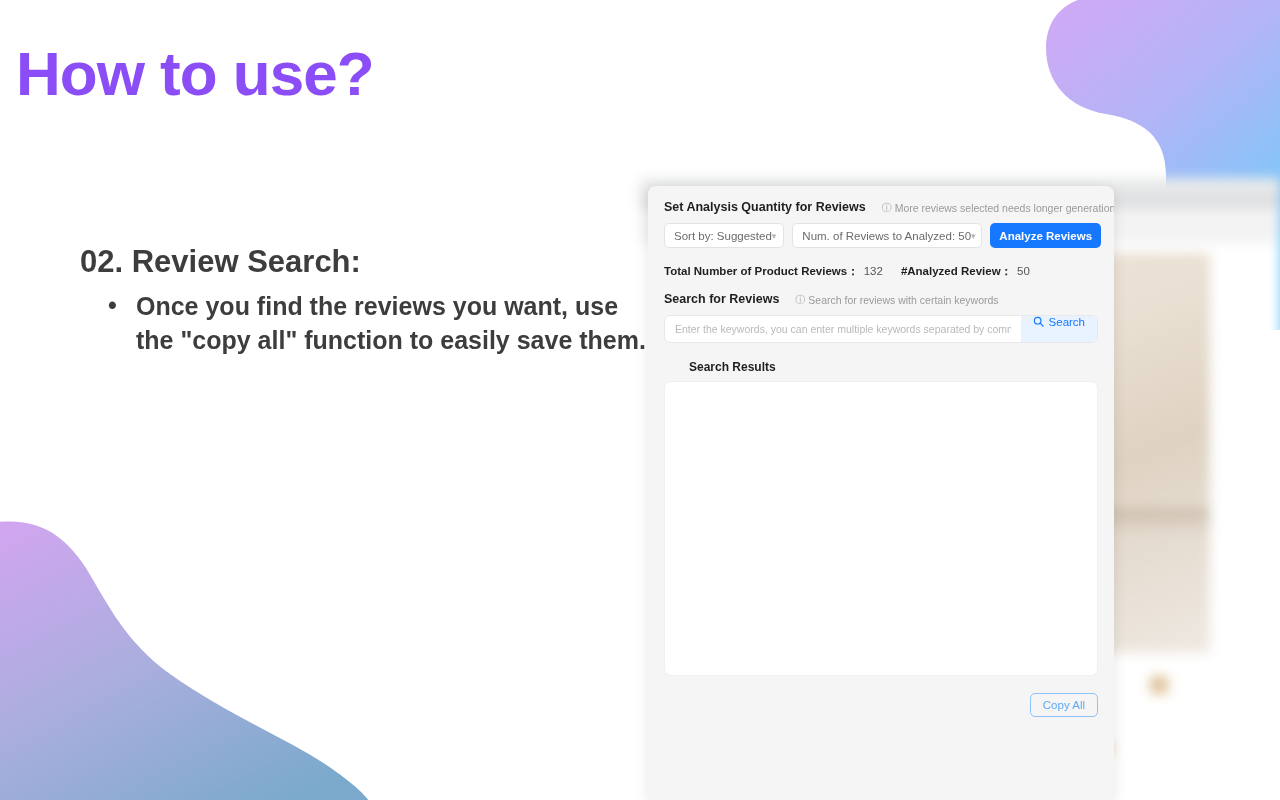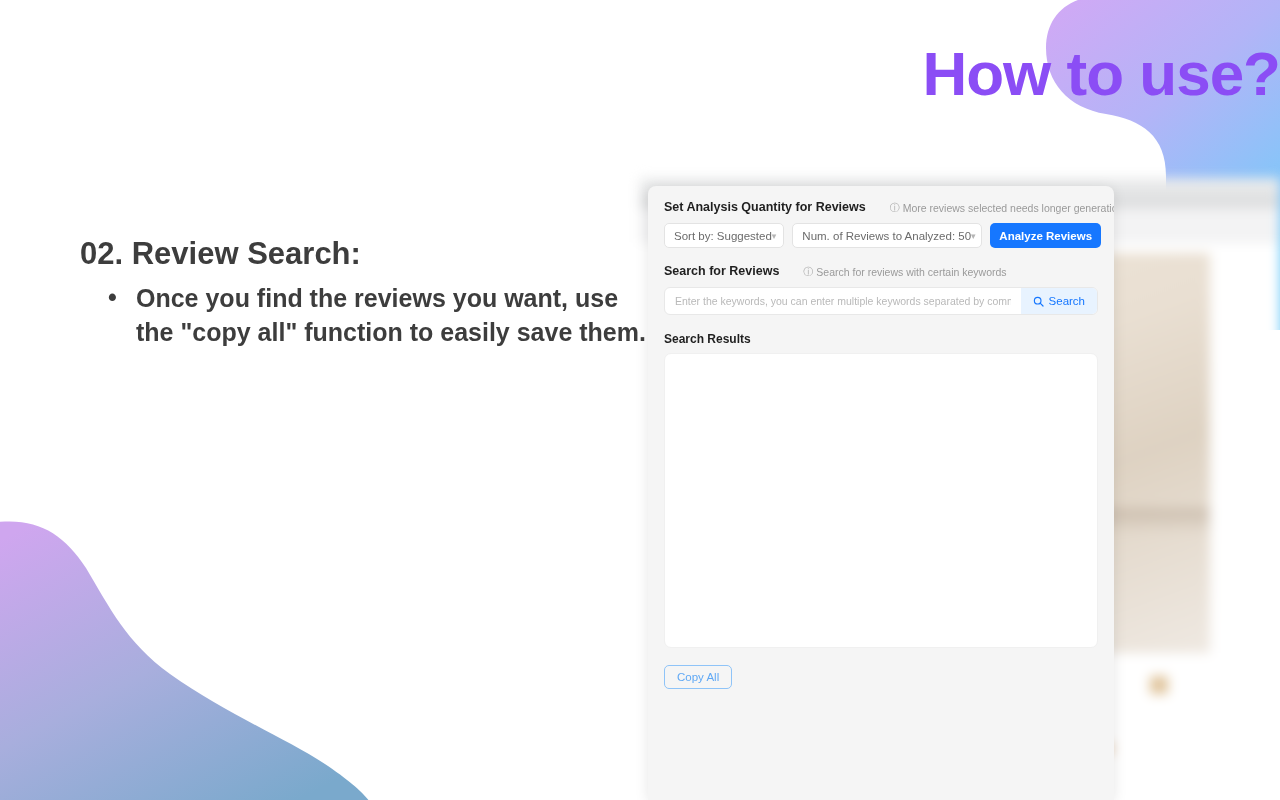--- a/index.html
+++ b/index.html
@@ -141,21 +141,21 @@
     height: 3px;
     background: #1677ff;
     border-radius: 2px;
   }
 
   .panel-body { padding: 14px 16px 0 16px; }
 
   .section-head {
     display: flex;
     align-items: baseline;
-    gap: 24px;
+    gap: 16px;
     margin-bottom: 9px;
   }
   .section-title {
     font-size: 12.5px;
     font-weight: bold;
     color: #1f1f1f;
     white-space: nowrap;
   }
   .section-hint {
     font-size: 10.5px;
@@ -235,73 +235,74 @@
   }
   .search-input::placeholder { color: #b9b9b9; }
   .search-btn {
     background: #e8f3ff;
     border: none;
     color: #1677ff;
     font-size: 11.5px;
     font-family: "Liberation Sans", sans-serif;
     padding: 0 12px;
     display: flex;
-    align-items: center;
+    align-items: flex-start;
     gap: 5px;
     cursor: pointer;
     white-space: nowrap;
   }
 
   .results-title {
     font-size: 12px;
     font-weight: bold;
     color: #1f1f1f;
     margin-top: 17px;
     margin-bottom: 7px;
+    margin-left: 25px;
   }
   .results-box {
     background: #ffffff;
     border-radius: 7px;
     height: 295px;
     border: 1px solid #f0f0f0;
   }
 
   .copy-row {
     display: flex;
-    justify-content: flex-start;
+    justify-content: flex-end;
     margin-top: 17px;
   }
   .btn-outline {
     background: transparent;
     border: 1px solid #8fc4f8;
     color: #5fa8f5;
     border-radius: 5px;
     height: 24px;
     padding: 0 12px;
     font-size: 11.5px;
     font-family: "Liberation Sans", sans-serif;
     cursor: pointer;
   }
 
   
   .slide-title {
     position: absolute;
     top: 38px;
     left: 16px; right: 0;
-    text-align: right;
+    text-align: left;
     font-size: 62px;
     font-weight: bold;
     color: #8b4df5;
     letter-spacing: -1px;
     z-index: 4;
   }
   .content {
     position: absolute;
     left: 80px;
-    top: 236px;
+    top: 244px;
     width: 570px;
     z-index: 4;
   }
   .step-heading {
     font-size: 31px;
     font-weight: bold;
     color: #3d3d3d;
     margin-bottom: 9px;
   }
   .bullets { list-style: none; }
@@ -394,20 +395,26 @@
         <span>
           <span>Num. of Reviews to Analyzed:</span>
           <span>50</span>
         </span>
         <span class="caret">▾</span>
       </div>
       <button class="btn-primary">Analyze Reviews</button>
     </div>
 
     <div class="stats">
+      <div class="stat-line">
+        <span class="stat-label">Total Number of Product Reviews：</span>
+        <span class="stat-value">132</span>
+        <span class="stat-label">#Analyzed Review：</span>
+        <span class="stat-value">50</span>
+      </div>
     </div>
 
     <div class="section-head search-head">
       <span class="section-title">Search for Reviews</span>
       <span class="section-hint">
         <span class="info-ico">ⓘ</span>
         <span>Search for reviews with certain keywords</span>
       </span>
     </div>
 

